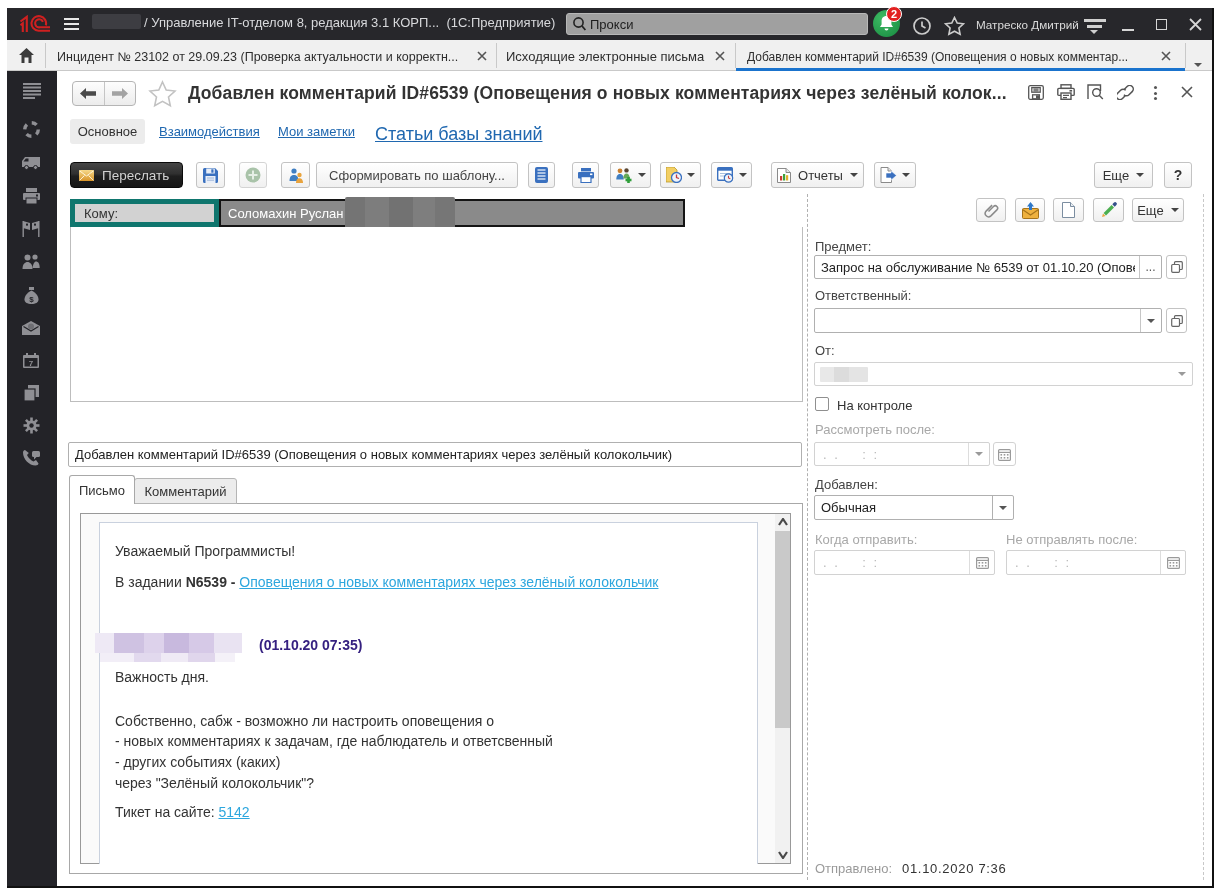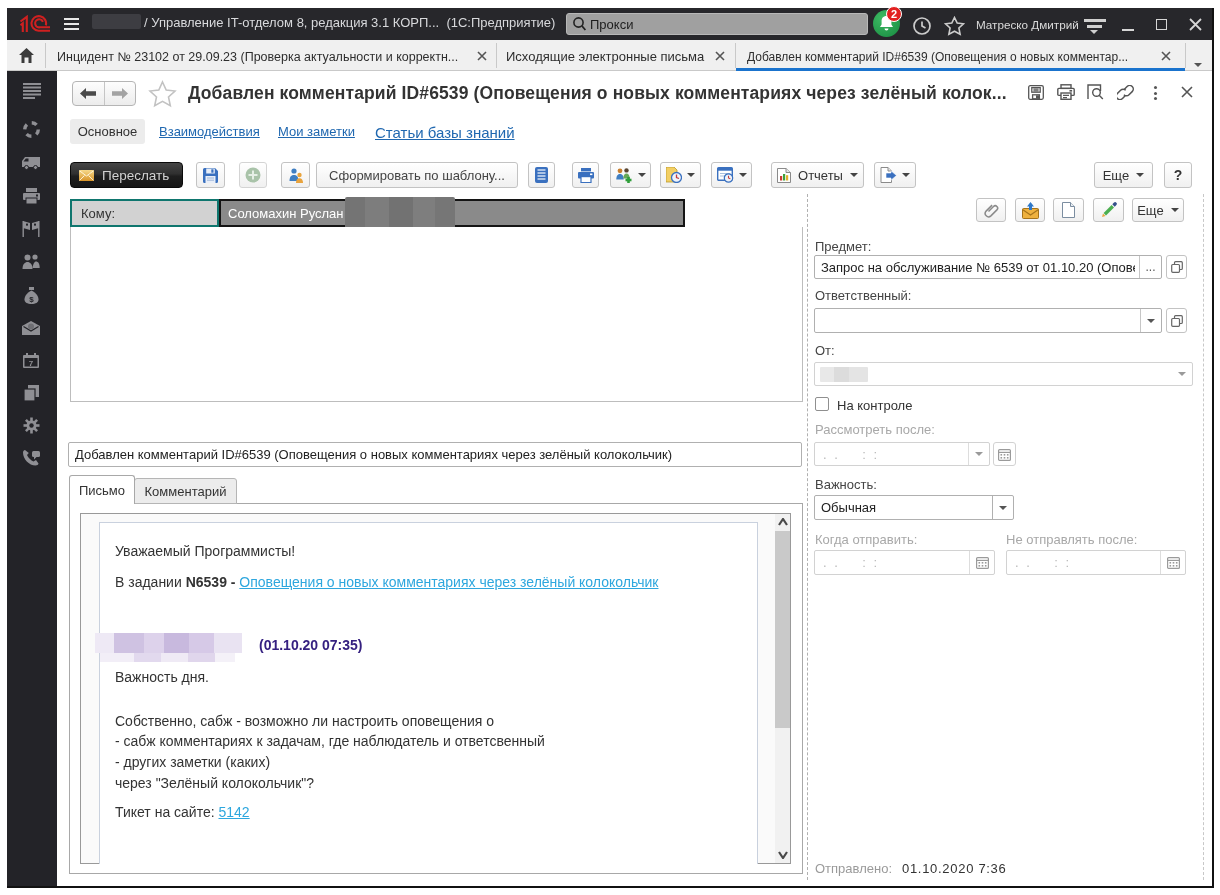--- a/index.html
+++ b/index.html
@@ -245,21 +245,21 @@
     <div class="abs" style="left:1154px;top:97px;width:3.4px;height:3.4px;border-radius:50%;background:#555;"></div>
 
     <svg class="abs" style="left:1181px;top:86px;" width="12" height="12" viewBox="0 0 12 12">
         <path d="M1 1 L11 11 M11 1 L1 11" stroke="#555" stroke-width="1.6"></path>
       </svg>
   </div>
 
   <div class="abs" style="left:70px;top:119px;width:75px;height:25px;background:#ececec;border-radius:3px;display:flex;align-items:center;justify-content:center;font-size:13px;color:#333;">Основное</div>
   <div class="abs" style="left:159px;top:124px;font-size:13px;color:#2068b0;text-decoration:underline;">Взаимодействия</div>
   <div class="abs" style="left:278px;top:124px;font-size:13px;color:#2068b0;text-decoration:underline;">Мои заметки</div>
-  <div class="abs" style="left:375px;top:124px;font-size:15px;color:#2068b0;text-decoration:underline;">Статьи базы знаний</div>
+  <div class="abs" style="left:375px;top:124px;font-size:18px;color:#2068b0;text-decoration:underline;">Статьи базы знаний</div>
 
   <div id="toolbar">
 
     <div class="abs" style="left:70px;top:162px;width:113px;height:26px;border:1px solid #0a0a0a;border-radius:4px;background:linear-gradient(#454545,#303030 45%,#1f1f1f 55%,#161616);display:flex;align-items:center;">
       <svg style="margin-left:8px;" width="15" height="11" viewBox="0 0 15 11">
           <defs>
             <linearGradient id="env" x1="0" y1="0" x2="0" y2="1">
               <stop offset="0" stop-color="#f6d98a"></stop>
               <stop offset="1" stop-color="#d89428"></stop>
             </linearGradient>
@@ -402,21 +402,21 @@
         <svg width="16" height="16" viewBox="0 0 16 16">
           <path d="M3.5 12.5 L12 4 L15 1 L12.5 3.5" fill="none"></path>
           <path d="M1 15 L2 11.5 L4.5 14 Z" fill="#e8a33d"></path>
           <path d="M2.6 11 L10.6 3 L13 5.4 L5 13.4 Z" fill="#4caf50"></path>
           <path d="M11.3 2.3 L13 0.6 A1.7 1.7 0 0 1 15.4 3 L13.7 4.7 Z" fill="#35508a"></path>
         </svg>
       </div>
     <div class="btn" style="left:1132px;top:198px;width:52px;height:24px;">Еще&nbsp;&nbsp;<span class="caret"></span></div>
   </div>
 
-  <div class="abs" style="left:70px;top:199px;width:149px;height:28px;background:#d2d2d2;border:2px solid #0f766e;display:flex;align-items:center;">
+  <div class="abs" style="left:70px;top:199px;width:149px;height:28px;background:#d2d2d2;border:5px solid #0f766e;display:flex;align-items:center;">
       <span style="margin-left:9px;font-size:13px;color:#333;">Кому:</span>
     </div>
   <div class="abs" style="left:219px;top:199px;width:466px;height:28px;background:#8a8a8a;border:2px solid #141414;display:flex;align-items:center;">
       <span style="margin-left:7px;font-size:13px;color:#fff;">Соломахин Руслан</span>
     </div>
   <div class="abs" style="left:345px;top:197px;width:110px;height:34px;background:linear-gradient(90deg,#747474 0 18%,#7d7d7d 18% 40%,#727272 40% 62%,#7e7e7e 62% 82%,#767676 82%);border-radius:2px;"></div>
   <div class="abs" style="left:70px;top:227px;width:733px;height:175px;background:#fff;border:1px solid #bdbdbd;border-top:none;"></div>
 
   <div class="inp" style="left:68px;top:442px;width:734px;height:25px;">
       <span style="margin-left:6px;white-space:nowrap;overflow:hidden;">Добавлен комментарий ID#6539 (Оповещения о новых комментариях через зелёный колокольчик)</span>
@@ -439,22 +439,22 @@
     </svg>
 
   <div id="letter" style="position:absolute;left:0;top:0;width:1220px;height:895px;font-size:14px;color:#333;white-space:nowrap;pointer-events:none;">
     <div class="abs" style="left:115px;top:543px;">Уважаемый Программисты!</div>
     <div class="abs" style="left:115px;top:574px;">В задании <b>N6539 -</b> <span style="color:#2ea7de;text-decoration:underline;">Оповещения о новых комментариях через зелёный колокольчик</span></div>
     <div class="abs" style="left:95px;top:633px;width:147px;height:20px;background:linear-gradient(90deg,#eee9f5 0 13%,#cfc2e2 13% 33%,#ddd2eb 33% 47%,#c8b9de 47% 64%,#d6c9e7 64% 81%,#e9e3f2 81%);"></div>
     <div class="abs" style="left:100px;top:653px;width:135px;height:9px;background:linear-gradient(90deg,#f2eef7 0 25%,#e2d9ee 25% 45%,#efeaf5 45% 65%,#e0d6ec 65% 85%,#f4f1f8 85%);"></div>
     <div class="abs" style="left:259px;top:637px;font-weight:bold;color:#352080;">(01.10.20 07:35)</div>
     <div class="abs" style="left:115px;top:669px;">Важность дня.</div>
     <div class="abs" style="left:115px;top:713px;">Собственно, сабж - возможно ли настроить оповещения о</div>
-    <div class="abs" style="left:115px;top:733px;">- сабж комментариях к задачам, где наблюдатель и ответсвенный</div>
-    <div class="abs" style="left:115px;top:754px;">- других заметки (каких)</div>
+    <div class="abs" style="left:115px;top:733px;">- новых комментариях к задачам, где наблюдатель и ответсвенный</div>
+    <div class="abs" style="left:115px;top:754px;">- других событиях (каких)</div>
     <div class="abs" style="left:115px;top:775px;">через "Зелёный колокольчик"?</div>
     <div class="abs" style="left:115px;top:804px;">Тикет на сайте: <span style="color:#2ea7de;text-decoration:underline;">5142</span></div>
   </div>
 
   <div class="abs" style="left:807px;top:194px;width:1px;height:686px;border-left:1px dashed #b0b0b0;"></div>
   <div class="abs" style="left:1203px;top:194px;width:1px;height:686px;border-left:1px dashed #c8c8c8;"></div>
 
   <div id="right-panel">
 
     <div class="lbl" style="left:815px;top:239px;">Предмет:</div>
@@ -508,21 +508,21 @@
             <rect x="2.5" y="6" width="1.6" height="1.6"></rect>
             <rect x="5.7" y="6" width="1.6" height="1.6"></rect>
             <rect x="8.9" y="6" width="1.6" height="1.6"></rect>
             <rect x="2.5" y="9" width="1.6" height="1.6"></rect>
             <rect x="5.7" y="9" width="1.6" height="1.6"></rect>
             <rect x="8.9" y="9" width="1.6" height="1.6"></rect>
           </g>
         </svg>
       </div>
 
-    <div class="lbl" style="left:815px;top:477px;">Важность:</div>
+    <div class="lbl" style="left:815px;top:477px;">Добавлен:</div>
     <div class="inp" style="left:814px;top:495px;width:200px;height:25px;">
       <span style="margin-left:6px;">Обычная</span>
       <span style="position:absolute;right:0;top:0;width:21px;height:100%;border-left:1px solid #b0b0b0;display:flex;align-items:center;justify-content:center;">
           <span class="caret" style="border-top-color:#555;"></span>
         </span>
     </div>
 
     <div class="lbl-dis" style="left:815px;top:532px;">Когда отправить:</div>
     <div class="lbl-dis" style="left:1006px;top:532px;">Не отправлять после:</div>
     <div class="inp-dis" style="left:814px;top:550px;width:181px;height:25px;">

